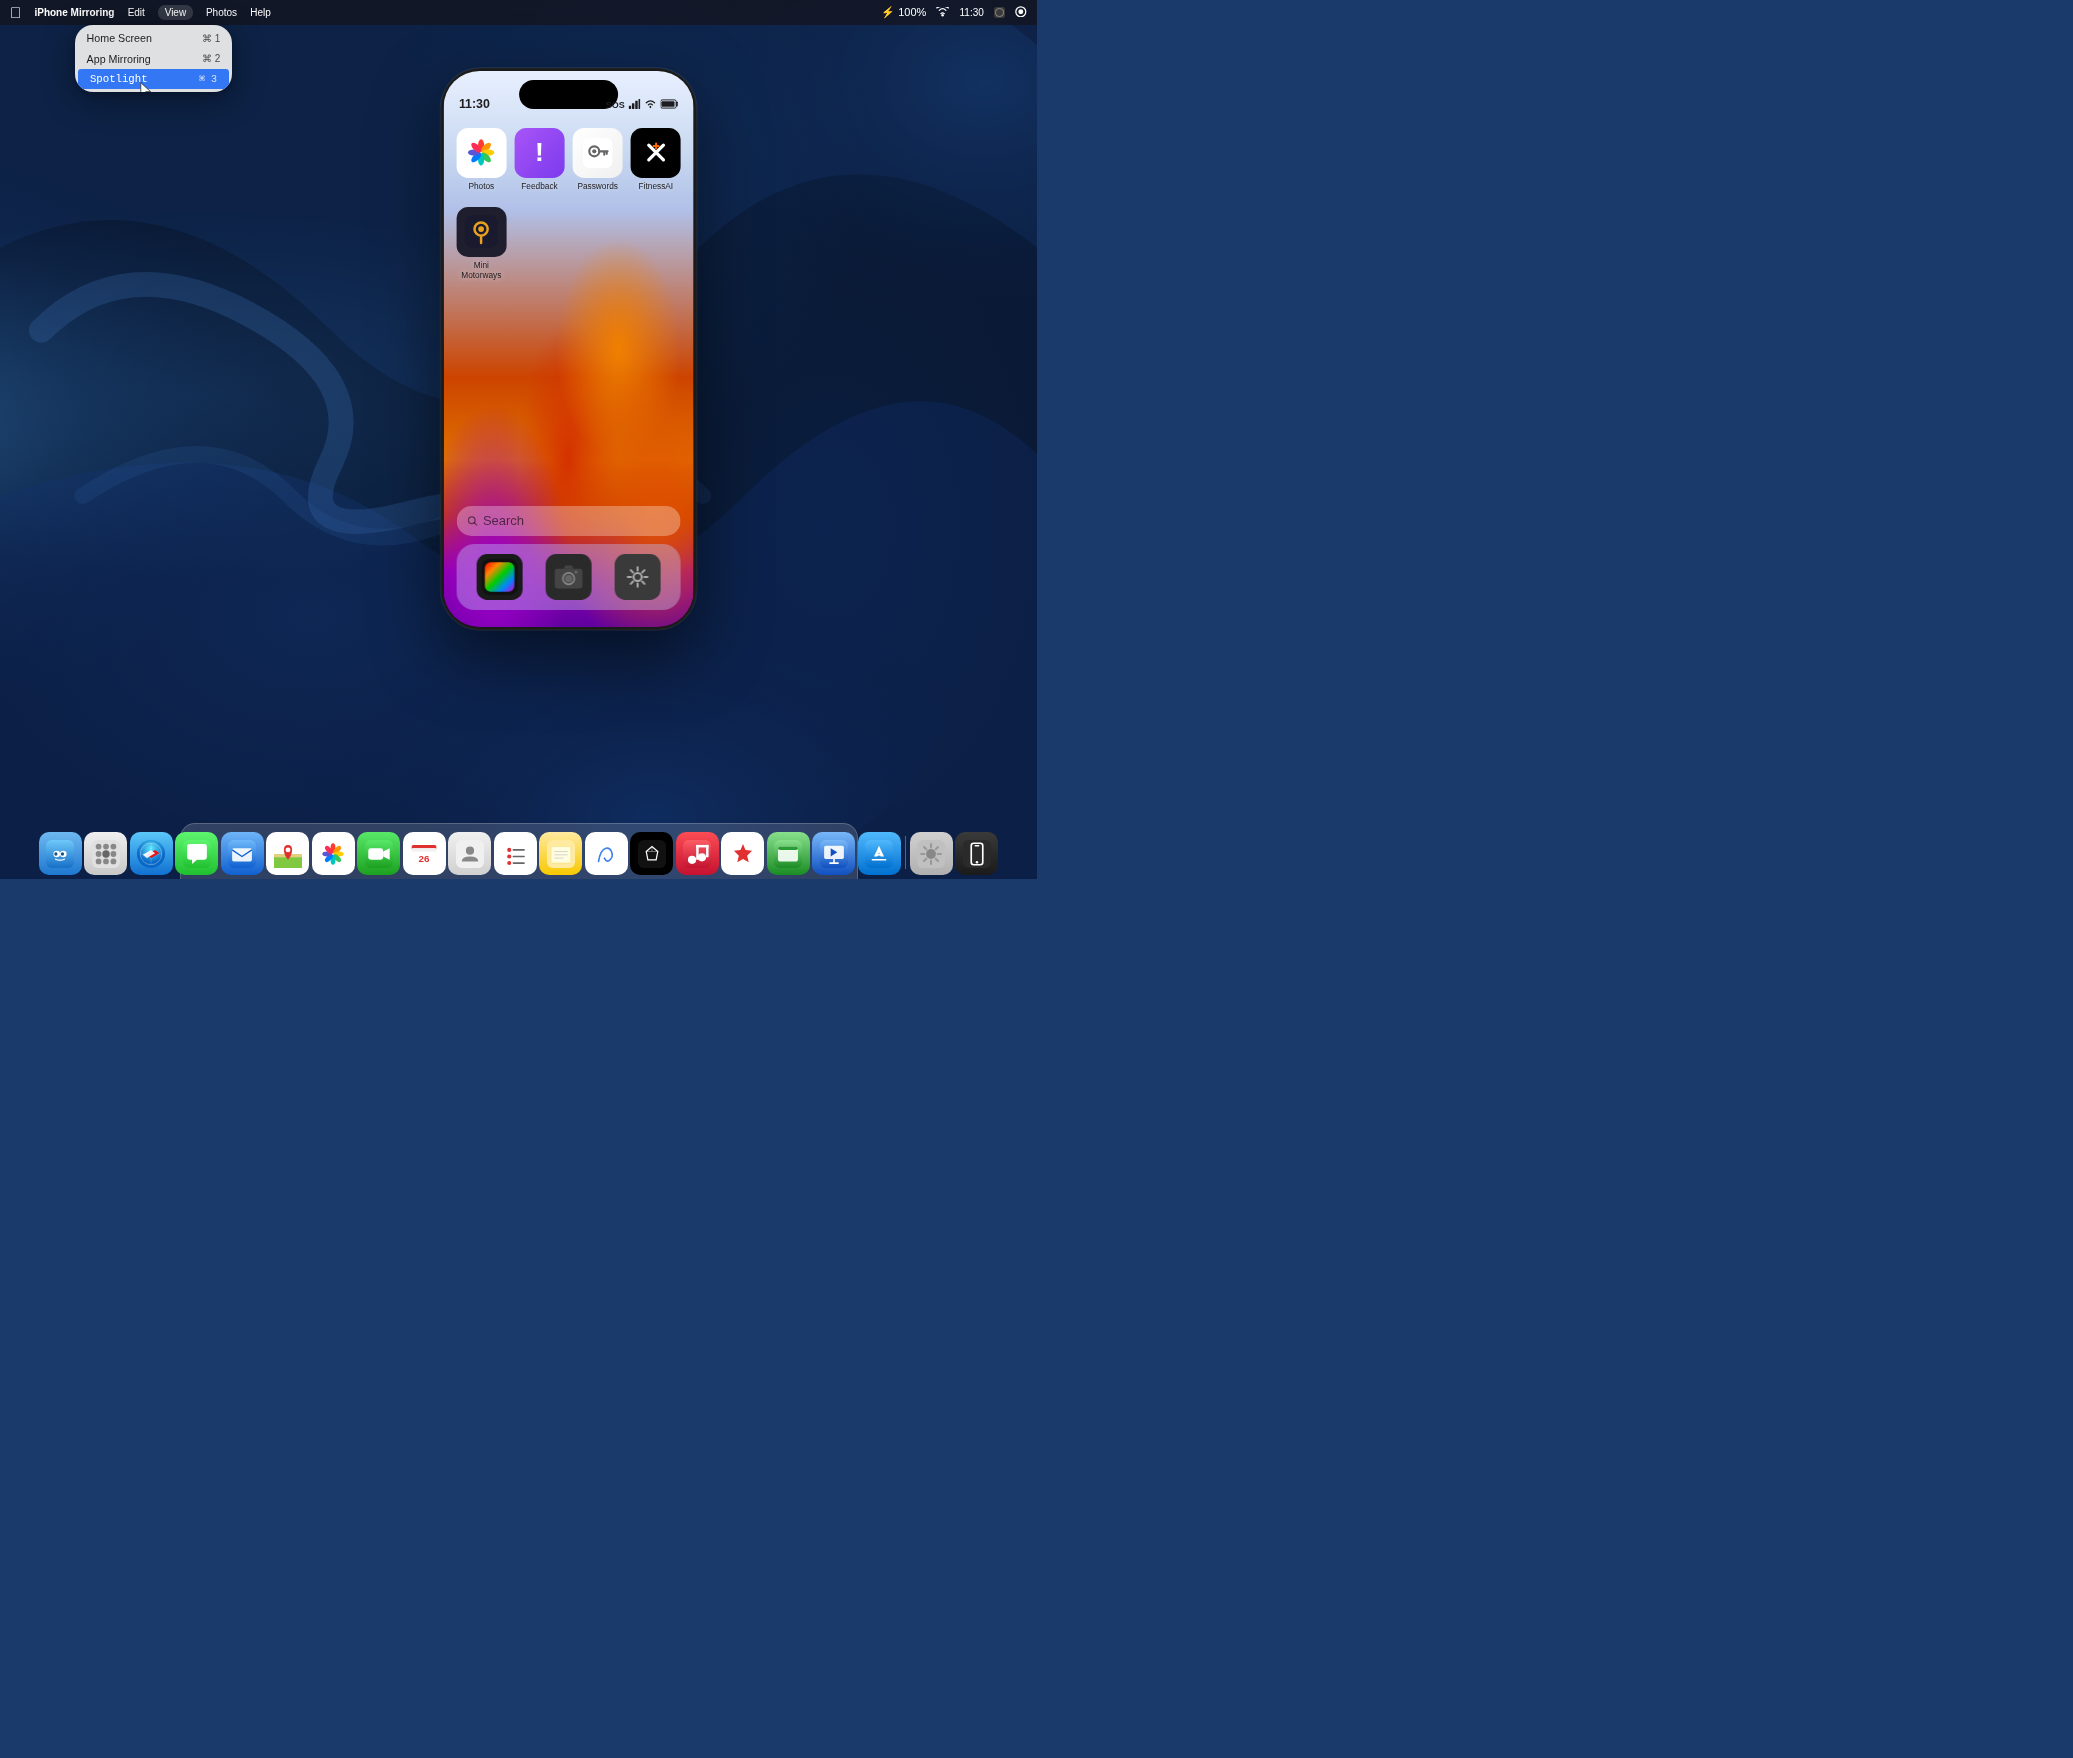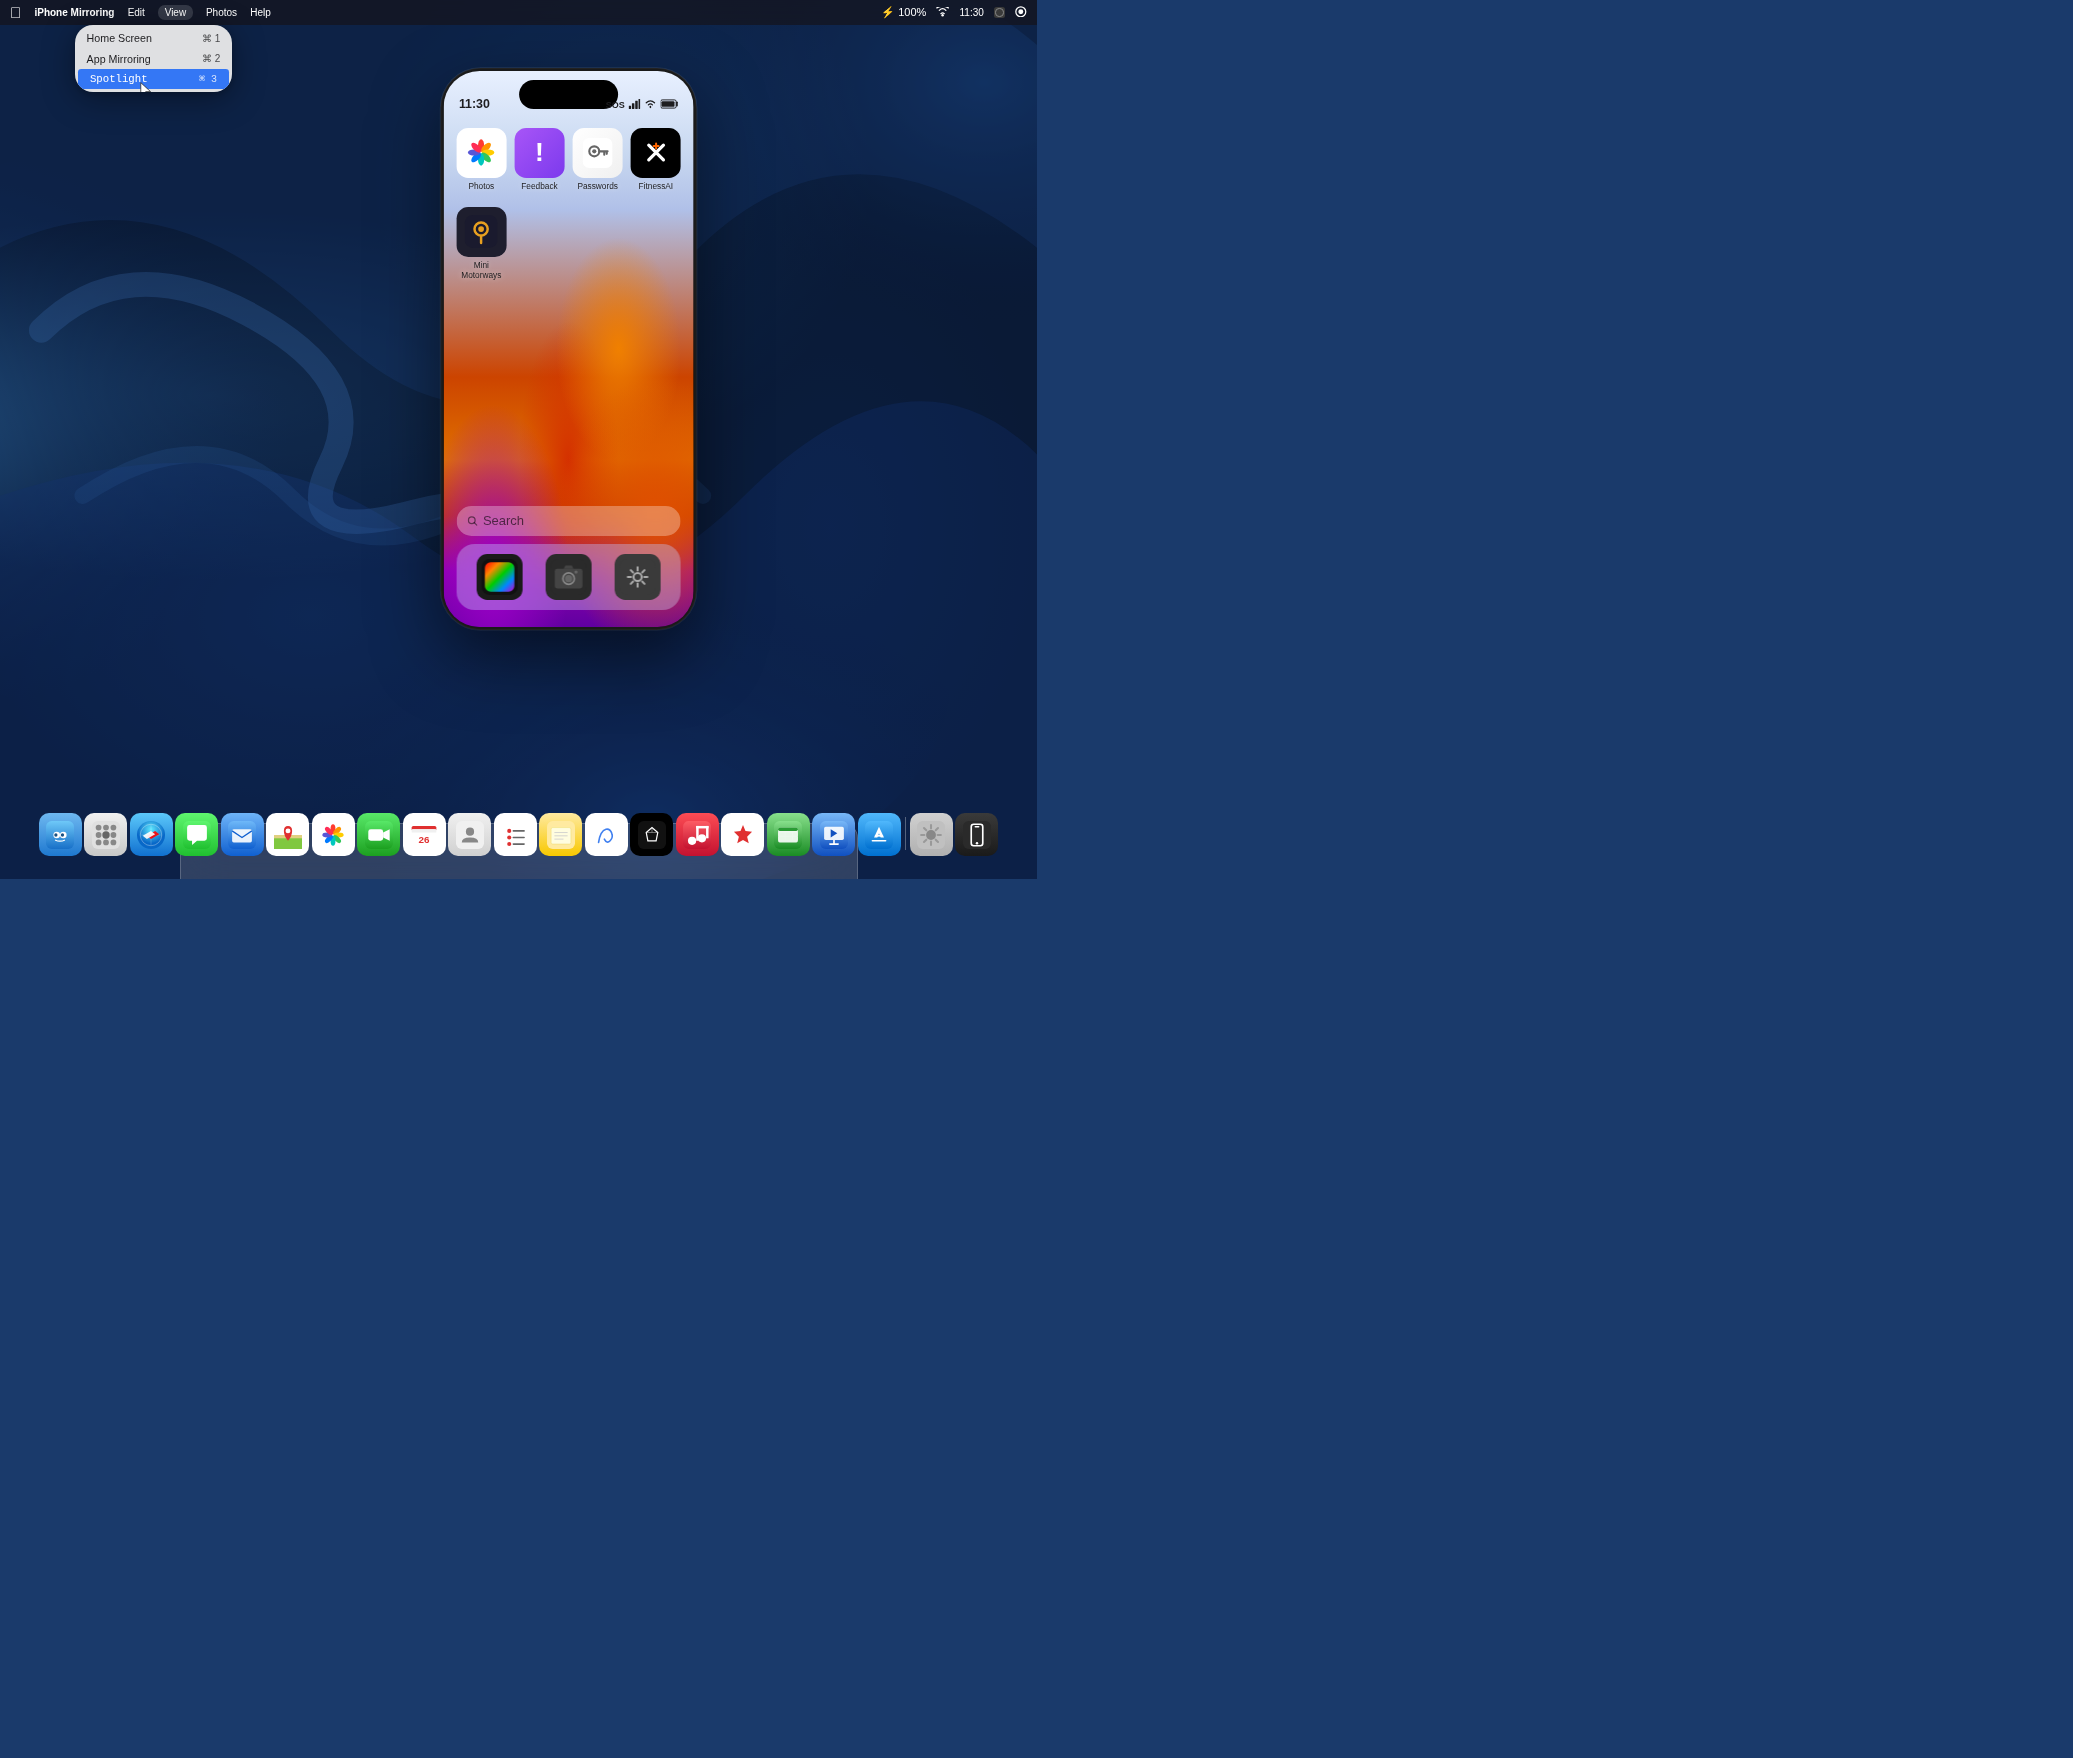--- a/index.html
+++ b/index.html
@@ -318,21 +318,21 @@
 
     
     .mac-dock {
       position: absolute;
       bottom: 0;
       left: 0; right: 0;
       height: 60px;
       display: flex;
       align-items: flex-end;
       justify-content: center;
-      padding-bottom: 21px;
+      padding-bottom: 2px;
       gap: 2.5px;
       z-index: 60;
       background: transparent;
     }
 
     .mac-dock-bg {
       position: absolute;
       bottom: 0; left: 50%;
       transform: translateX(-50%);
       height: 56px;

